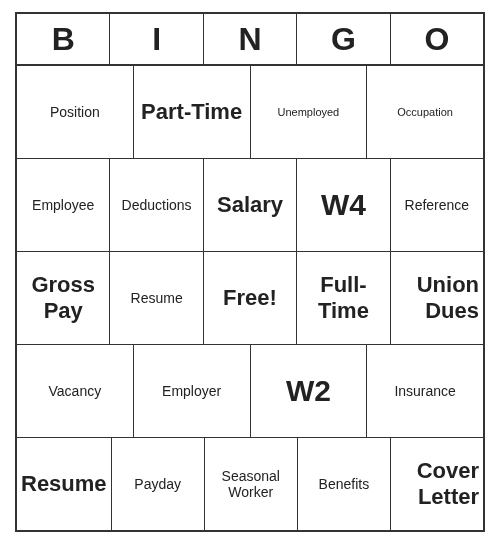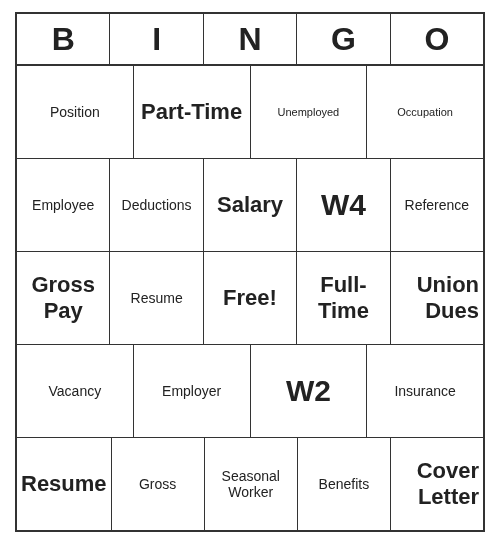--- a/index.html
+++ b/index.html
@@ -132,19 +132,19 @@
         <div class="bingo-cell cell-large">Union Dues</div>
       </div>
       <div class="bingo-row">
         <div class="bingo-cell cell-medium">Vacancy</div>
         <div class="bingo-cell cell-medium">Employer</div>
         <div class="bingo-cell cell-xlarge">W2</div>
         <div class="bingo-cell cell-medium">Insurance</div>
       </div>
       <div class="bingo-row">
         <div class="bingo-cell cell-large">Resume</div>
-        <div class="bingo-cell cell-medium">Gross</div>
+        <div class="bingo-cell cell-medium">Payday</div>
         <div class="bingo-cell cell-medium">Seasonal Worker</div>
         <div class="bingo-cell cell-medium">Benefits</div>
         <div class="bingo-cell cell-large">Cover Letter</div>
       </div>
     </div>
 </div>
 
 </body></html>

